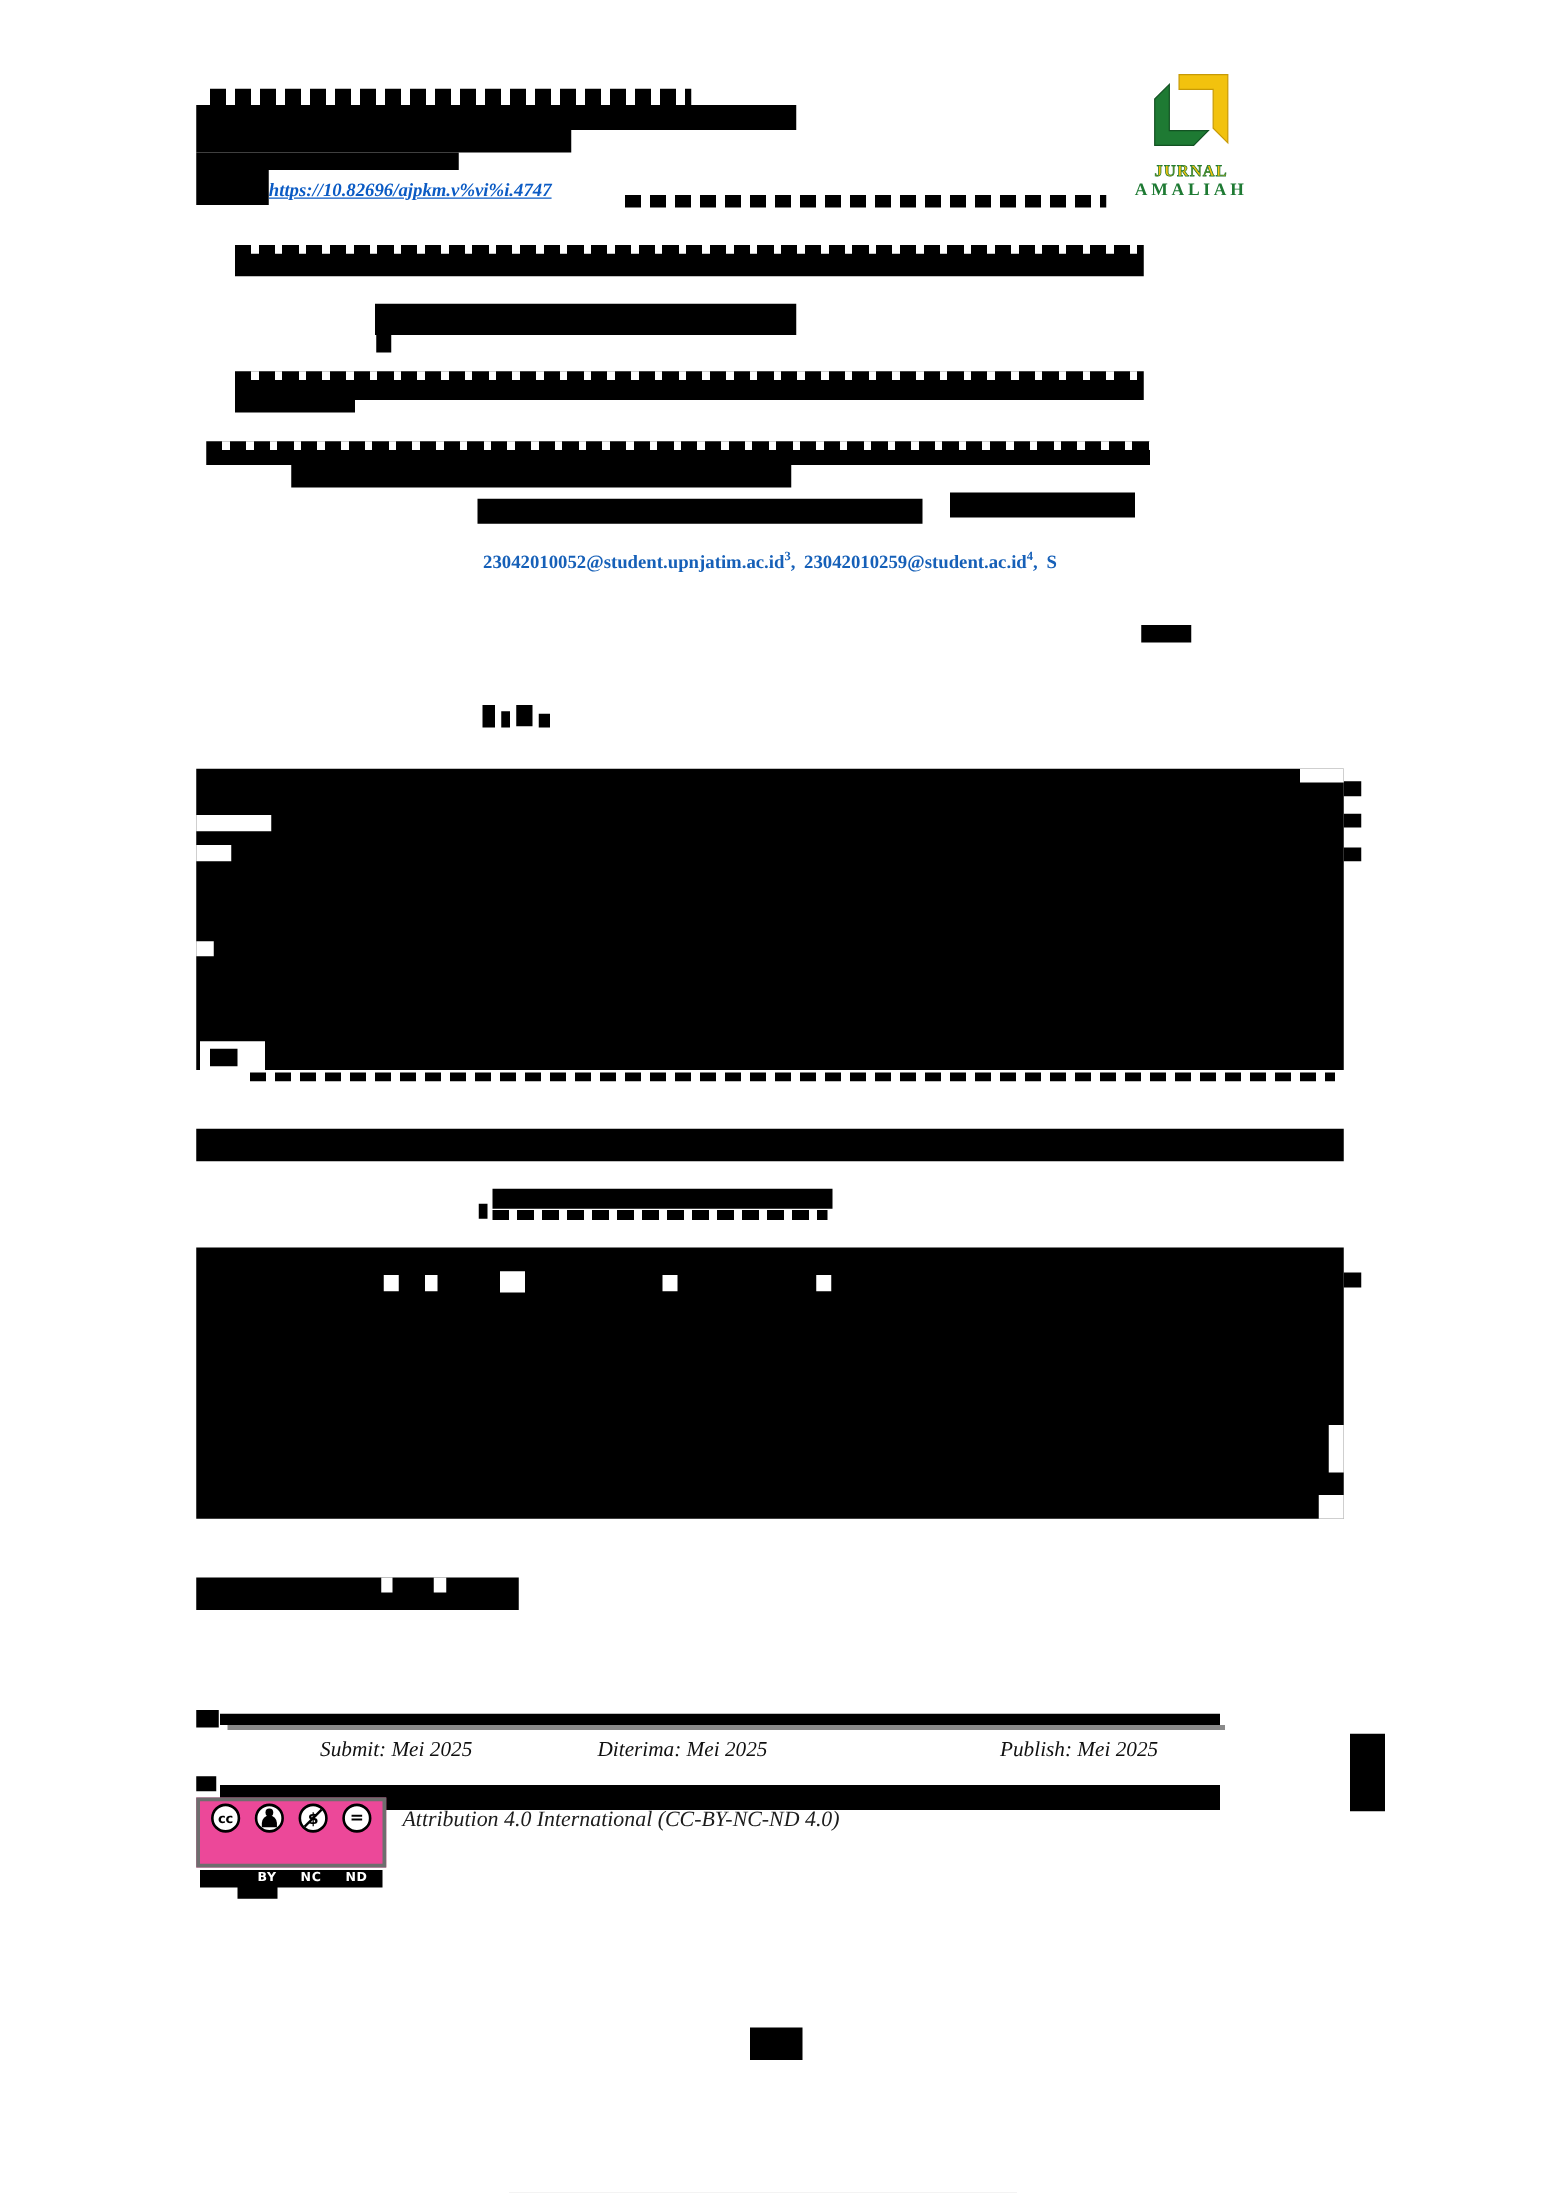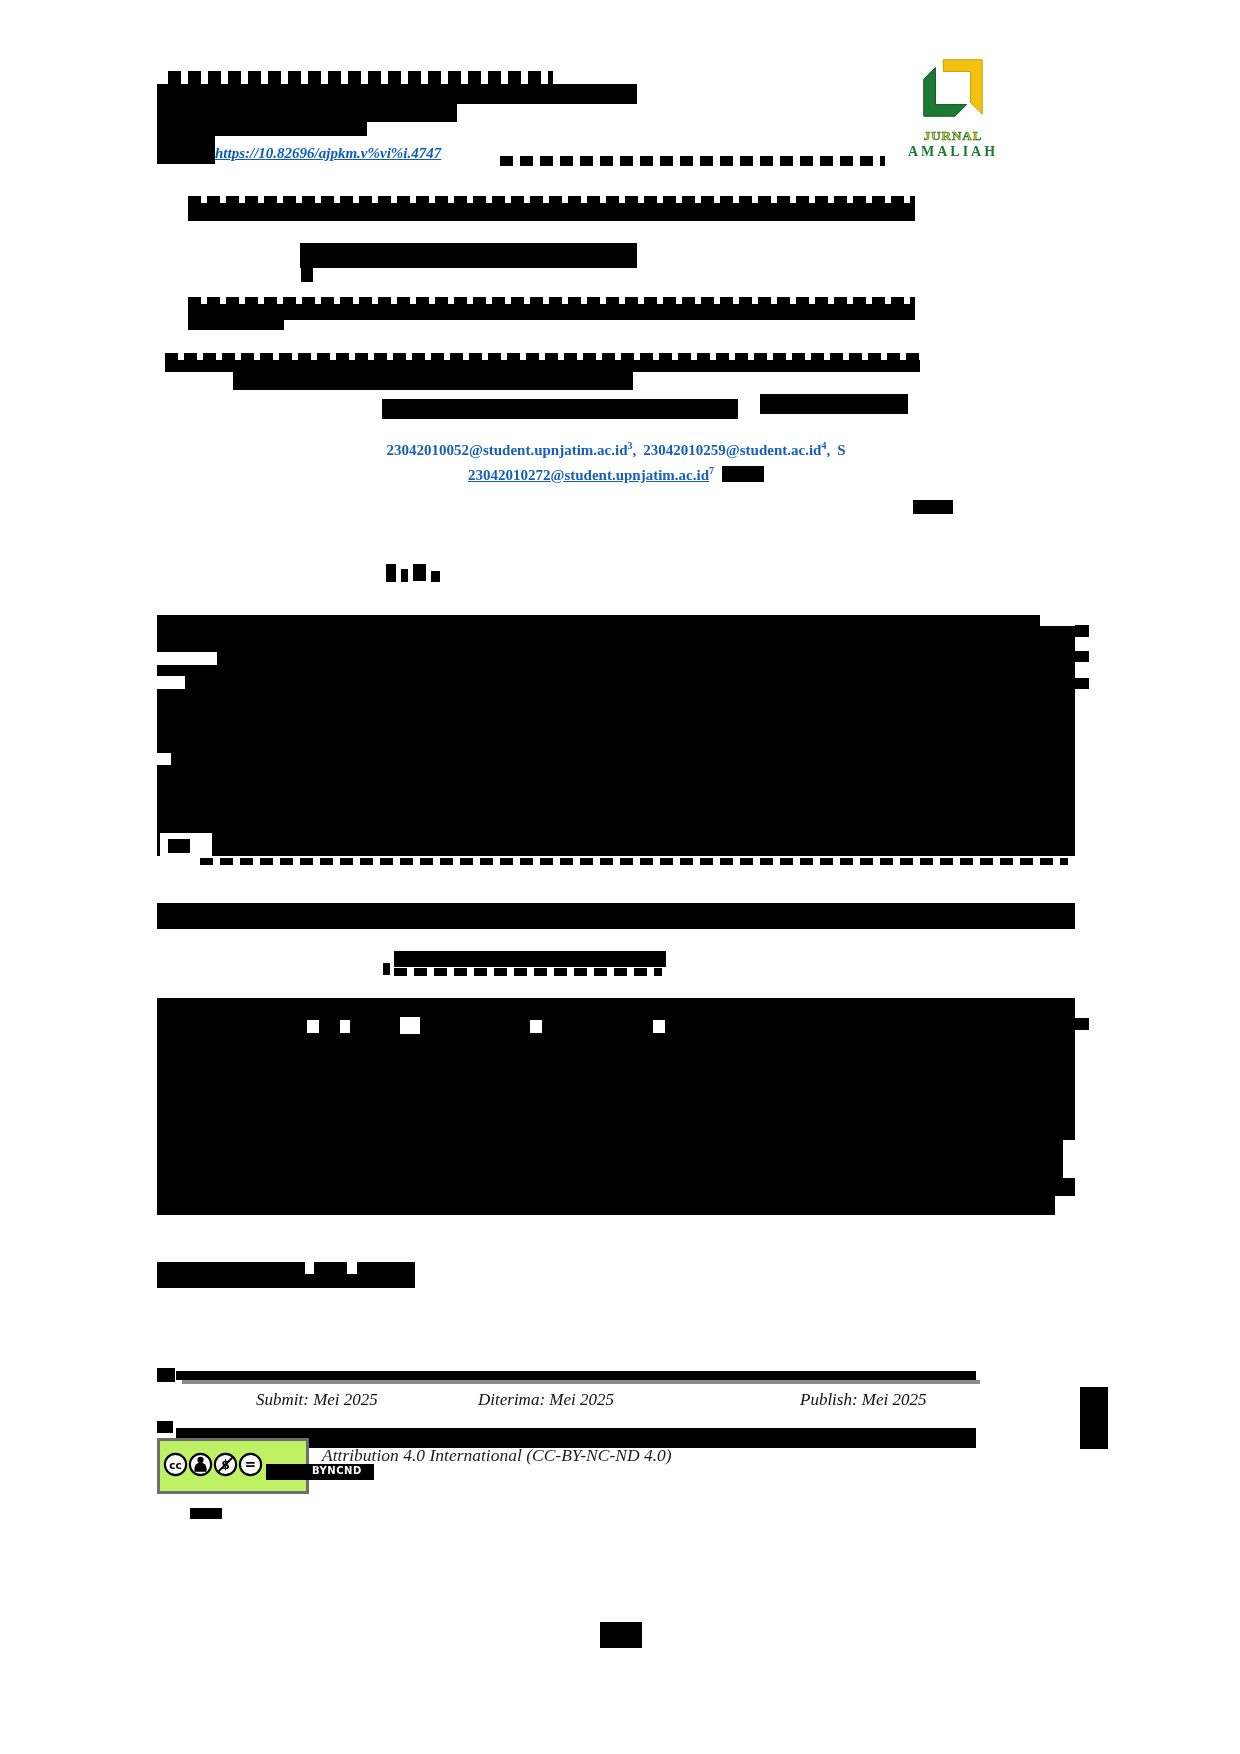--- a/index.html
+++ b/index.html
@@ -17,22 +17,22 @@
   #emails{position:absolute;left:157px;top:438px;width:918px;text-align:center;
         font-size:15px;font-weight:700;line-height:25px;color:var(--email-blue);}
   #emails .ul{text-decoration:underline;}
   #emails sup{font-size:10px;line-height:0;}
   #emails .sep-sp{margin-right:7px;}
   .datetxt{position:absolute;top:1390px;font-size:17px;font-style:italic;color:#101010;white-space:nowrap;}
   #logo{position:absolute;left:900px;top:50px;width:106px;text-align:center;}
   #logo .w1{display:block;margin-top:-2px;font-size:13px;font-weight:800;letter-spacing:1px;
         color:var(--logo-yellow);-webkit-text-stroke:0.6px var(--logo-green);font-family:"Liberation Serif",serif;}
   #logo .w2{display:block;font-size:14px;font-weight:800;letter-spacing:3px;color:var(--logo-green);}
-  #ccbadge{position:absolute;left:157px;top:1438px;width:152px;height:56px;background:#bef264;
-        border:3px solid #6e6e6e;display:flex;flex-direction:row;cursor:pointer;}
+  #ccbadge{position:absolute;left:157px;top:1438px;width:152px;height:56px;background:#ec4899;
+        border:3px solid #6e6e6e;display:flex;flex-direction:column;cursor:pointer;}
   #ccbadge .icons{flex:1;display:flex;align-items:center;justify-content:space-around;padding:1px 3px;}
   #ccbadge .strip{height:16px;background:#000;color:#fff;font-family:"DejaVu Sans",sans-serif;
         font-size:10px;font-weight:700;display:flex;justify-content:space-between;
         padding:1px 12px 2px 46px;letter-spacing:0.5px;margin-top:23px;}
   #lictext{position:absolute;left:322px;top:1440px;width:640px;font-size:17.5px;font-style:italic;
         line-height:30px;color:#1c1c1c;}
   svg text{font-family:"DejaVu Sans",sans-serif;}
 </style>
 </head>
 <body>
@@ -68,23 +68,20 @@
 
   <div class="bar dashtop" style="left:165px;top:353px;width:755px;height:19px"></div>
   <div class="bar" style="left:233px;top:372px;width:400px;height:18px"></div>
 
   <div class="bar" style="left:382px;top:399px;width:356px;height:20px"></div>
   <div class="bar" style="left:760px;top:394px;width:148px;height:20px"></div>
 
   <div id="emails">
     <div>
       <span class="email">23042010052@student.upnjatim.ac.id</span><sup>3</sup><span class="sep-sp">,</span><span class="email">23042010259@student.ac.id</span><sup>4</sup><span class="sep-sp">,</span><span>S</span>
-    </div>
-    <div>
-      <span class="email ul">23042010272@student.upnjatim.ac.id</span><sup>7</sup><span class="chunk" style="width:42px;height:16px;margin-left:8px"></span>
     </div>
   </div>
   <div class="bar" style="left:913px;top:500px;width:40px;height:14px"></div>
 
   <div class="bar" style="left:386px;top:564px;width:10px;height:18px"></div>
   <div class="bar" style="left:401px;top:569px;width:7px;height:13px"></div>
   <div class="bar" style="left:413px;top:564px;width:13px;height:17px"></div>
   <div class="bar" style="left:431px;top:571px;width:9px;height:11px"></div>
 
   <div class="bar" style="left:157px;top:615px;width:918px;height:241px"></div>

